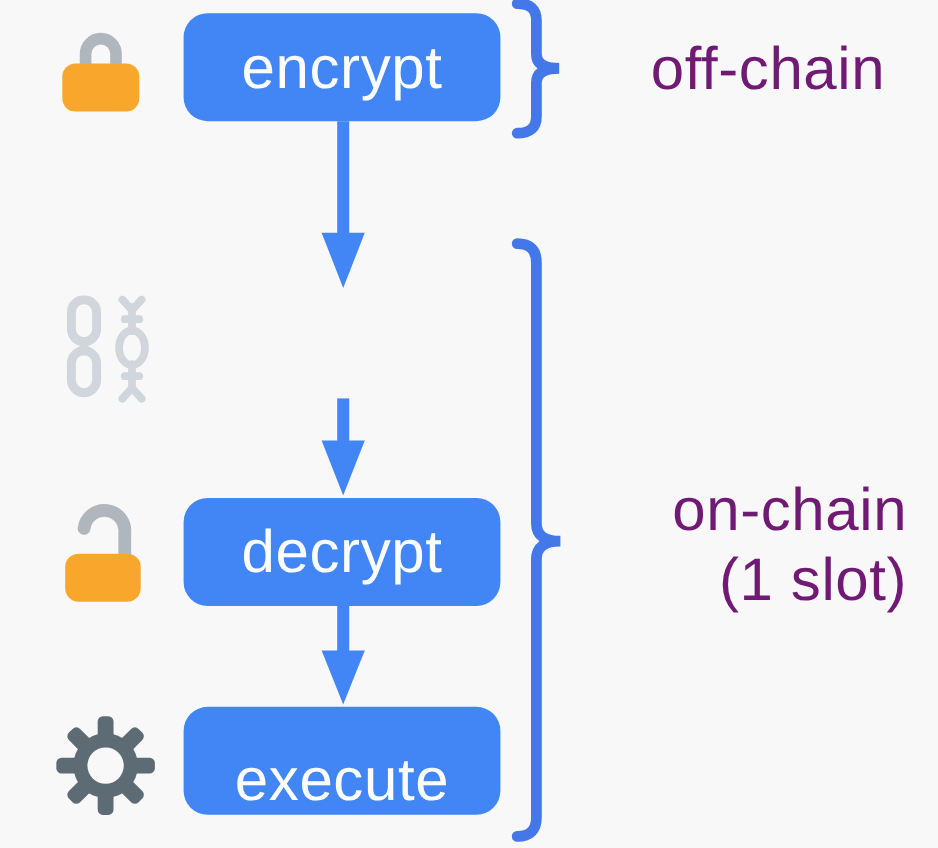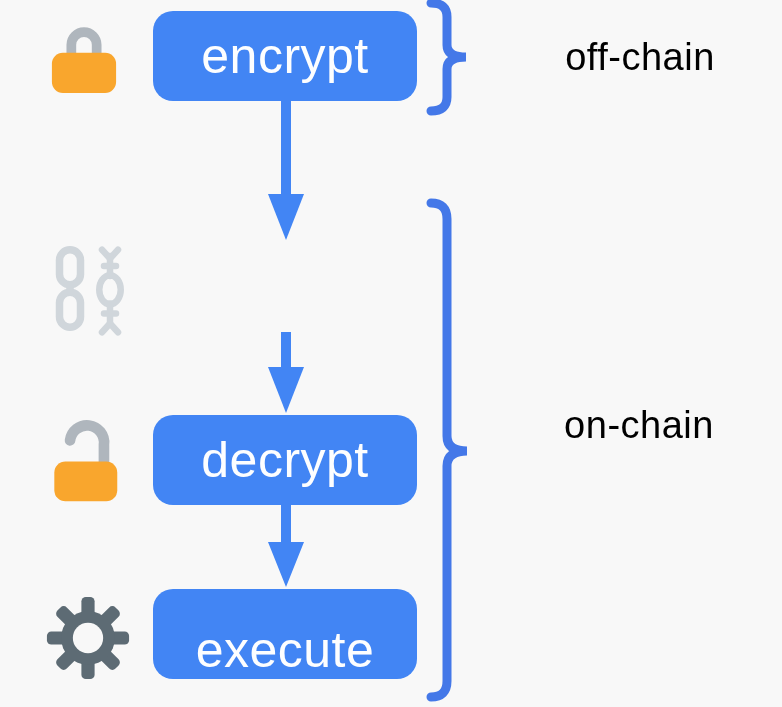--- a/index.html
+++ b/index.html
@@ -41,34 +41,35 @@
   .node-execute { top: 589px; align-items: flex-end; }
 
   .icon { position: absolute; }
   .icon-lock-closed { left: 46px; top: 22px;  width: 76px; height: 76px; }
   .icon-chains      { left: 44px; top: 246px; width: 92px; height: 90px; }
   .icon-lock-open   { left: 48px; top: 413px; width: 78px; height: 92px; }
   .icon-gear        { left: 44px; top: 592px; width: 88px; height: 92px; }
 
   .side-label {
     position: absolute;
-    color: #000000;
-    font-size: 38px;
+    color: #701a75;
+    font-size: 50px;
     text-align: center;
     letter-spacing: 0.5px;
   }
   .label-offchain {
     left: 515px; top: 29px;
     width: 250px;
     line-height: 56px;
   }
   .label-onchain {
-    left: 499px; top: 396px;
+    left: 476px; top: 396px;
     width: 280px;
     line-height: 58px;
+    text-align: right;
   }
 </style>
 </head>
 <body>
 
 <div class="canvas">
 
   <svg class="overlay" viewBox="0 0 782 707" xmlns="http://www.w3.org/2000/svg">
 
     <g stroke="#4285F4" fill="#4285F4">
@@ -141,15 +142,16 @@
   </div>
   <div class="node node-execute">
     <span>execute</span>
   </div>
 
   <div class="side-label label-offchain">
     <span>off-chain</span>
   </div>
   <div class="side-label label-onchain">
     <div>on-chain</div>
+    <div>(1 slot)</div>
   </div>
 
 </div>
 
 </body></html>

